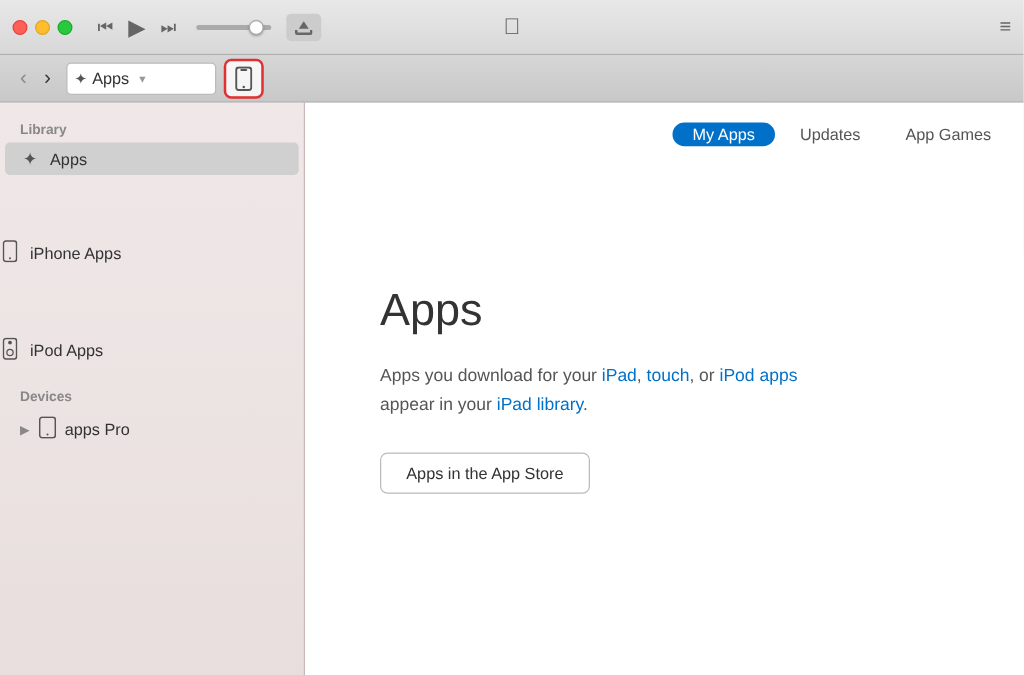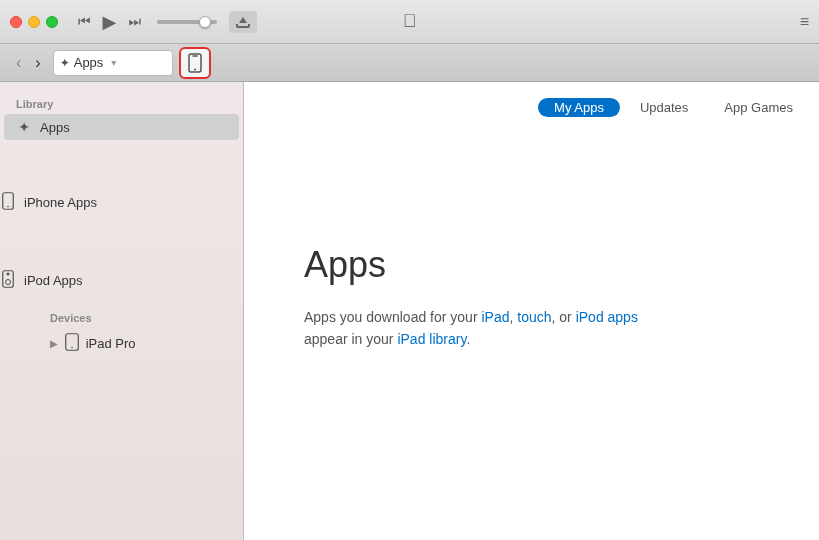--- a/index.html
+++ b/index.html
@@ -235,21 +235,20 @@
 
     .sidebar-item-icon {
       font-size: 14px;
       color: #555;
       width: 16px;
       text-align: center;
     }
 
     .devices-section {
       margin-top: 8px;
-      margin-left: 34px;
     }
 
     .device-item {
       display: flex;
       align-items: center;
       gap: 6px;
       padding: 5px 16px;
       cursor: pointer;
       font-size: 13px;
       color: #333;
@@ -391,27 +390,28 @@
       <div class="devices-section">
         <div class="sidebar-section-label">Devices</div>
         <div class="device-item">
           <span class="device-chevron">▶</span>
           <span class="sidebar-item-icon">
             <svg width="14" height="18" viewBox="0 0 14 18" fill="none">
               <rect x="0.75" y="0.75" width="12.5" height="16.5" rx="2" stroke="#555" stroke-width="1.2" fill="none"></rect>
               <circle cx="7" cy="14.5" r="0.8" fill="#555"></circle>
             </svg>
           </span>
-          <span>iPad Pro</span>
+          <span>apps Pro</span>
         </div>
       </div>
     </div>
 
     <div class="content-area">
       <h1 class="content-title">Apps</h1>
       <p class="content-description">
         Apps you download for your <a href="#">iPad</a>, <a href="#">touch</a>, or <a href="#">iPod apps</a> appear in your <a href="#">iPad library</a>.
       </p>
+      <button class="app-store-btn">Apps in the App Store</button>
     </div>
 
   </div>
 
 </div>
 
 </body></html>

